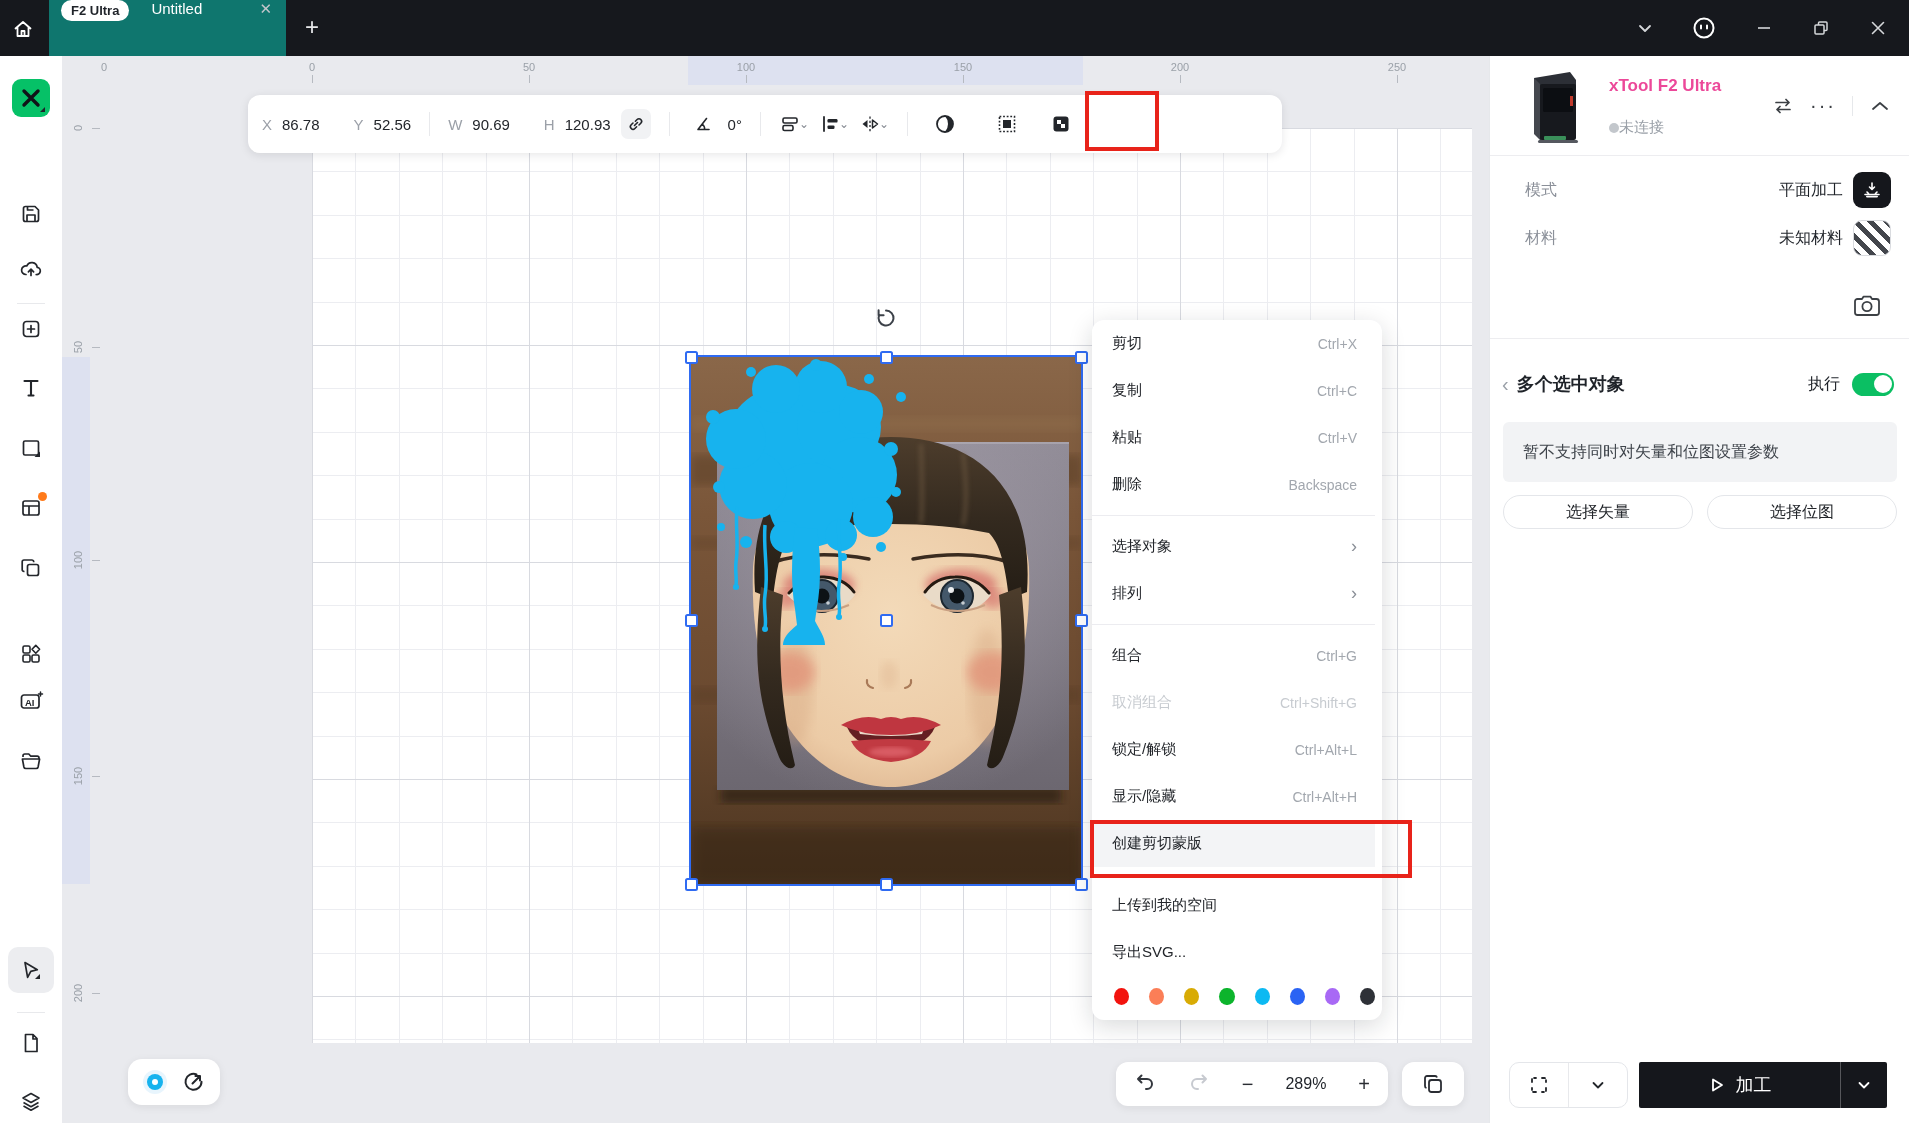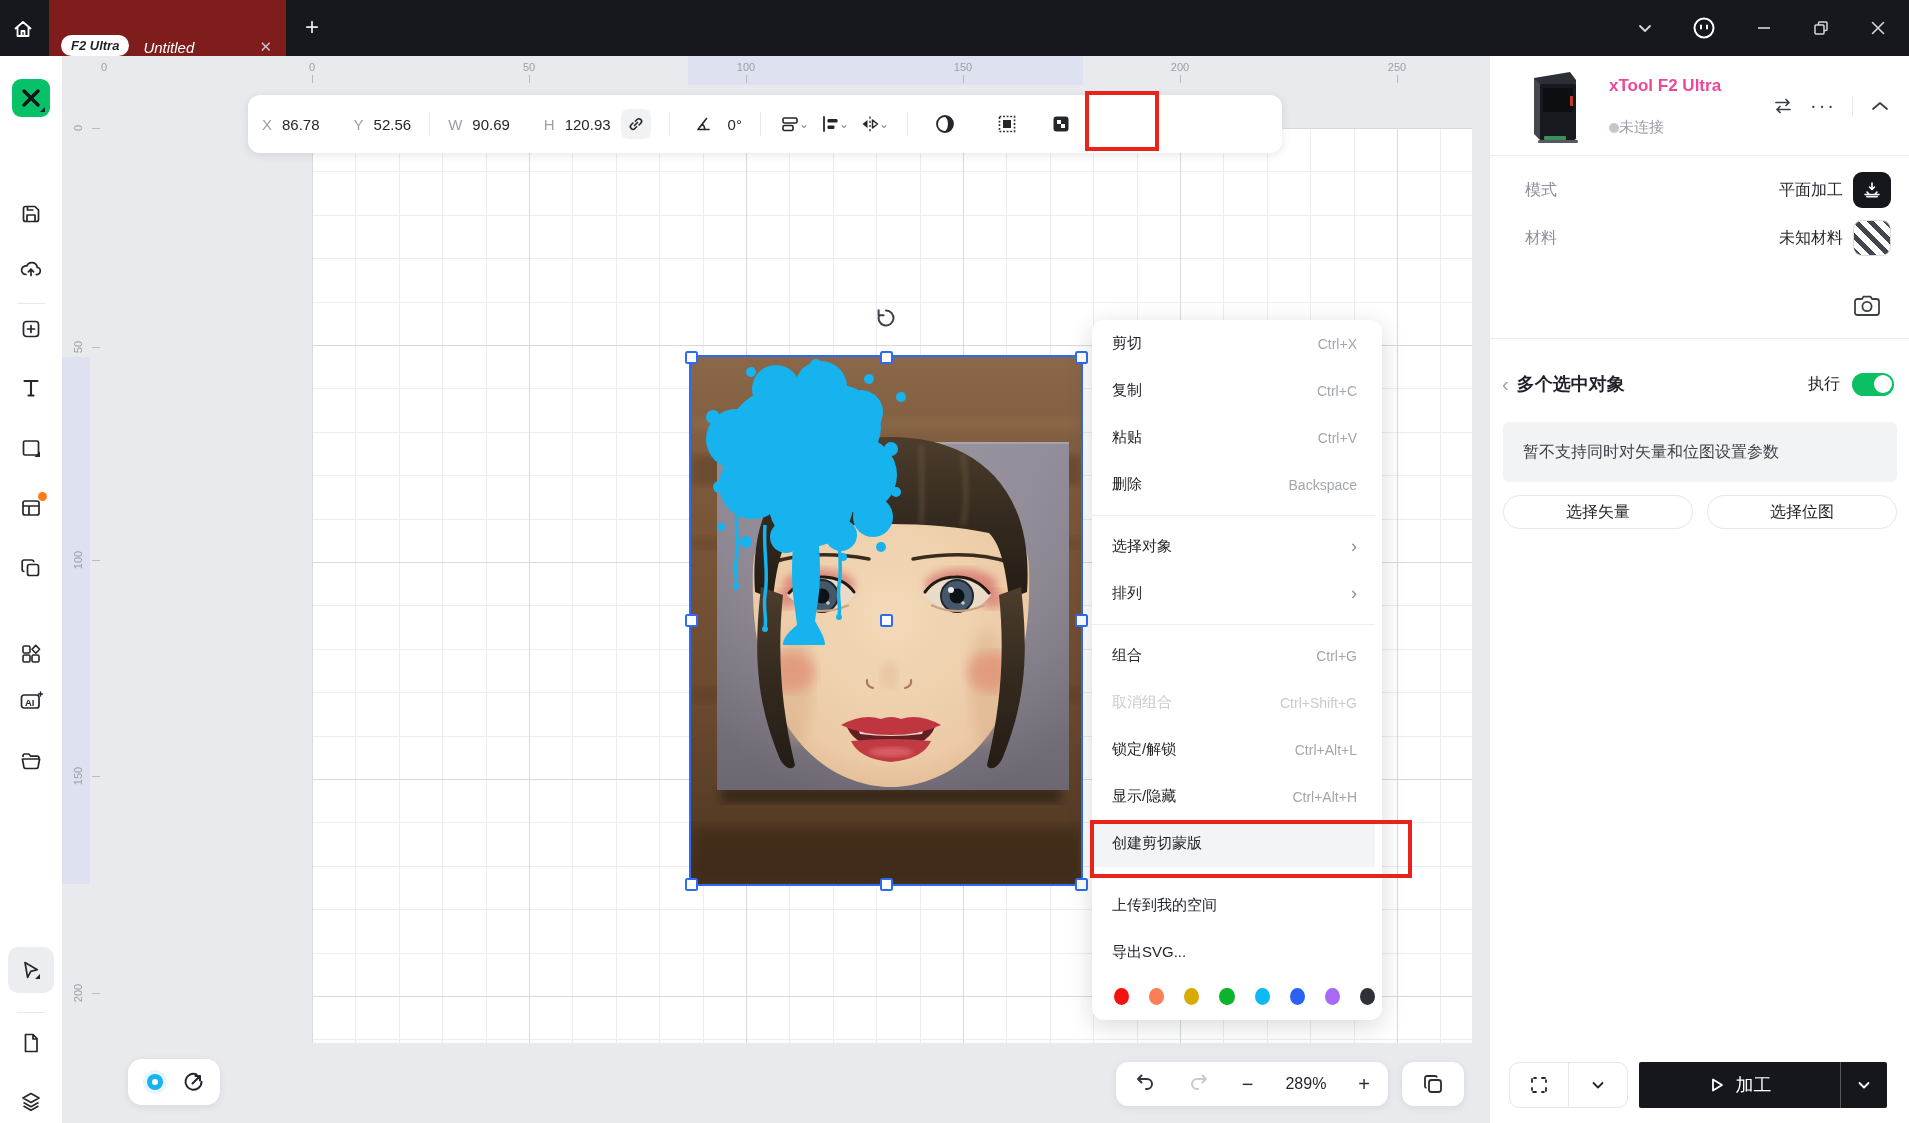--- a/index.html
+++ b/index.html
@@ -2,23 +2,23 @@
 <html><head>
 <meta charset="utf-8">
 <style>
   * { margin:0; padding:0; box-sizing:border-box; }
   html,body { width:1909px; height:1123px; overflow:hidden; }
   body { font-family:"Liberation Sans","DejaVu Sans",sans-serif; background:#e9eaee; position:relative; color:#1f2329; }
 
   
   .tabbar { position:absolute; left:0; top:0; width:1909px; height:56px; background:#16181d; z-index:30; }
   .home-btn { position:absolute; left:8px; top:14px; width:30px; height:30px; display:flex; align-items:center; justify-content:center; }
-  .tab-active { position:absolute; left:49px; top:0; width:237px; height:56px; background:#7f1d1d; display:flex; align-items:flex-end;font-style:italic; }
+  .tab-active { position:absolute; left:49px; top:0; width:237px; height:56px; background:#0f766e; display:flex; align-items:flex-start; }
   .tab-pill { margin-left:12px; background:#fff; color:#1f2329; font-size:13px; font-weight:700; padding:3px 10px; border-radius:11px; }
-  .tab-title { margin-left:14px; color:#fff; font-size:15px; }
+  .tab-title { margin-left:22px; color:#fff; font-size:15px; }
   .tab-close { margin-left:auto; margin-right:14px; color:#c3c6cb; font-size:15px; cursor:pointer; }
   .tab-add { position:absolute; left:298px; top:13px; color:#e7e8ea; font-size:24px; font-weight:300; width:28px; text-align:center; }
   .win-ctrls { position:absolute; right:0; top:0; height:56px; display:flex; align-items:center; gap:38px; padding-right:22px; }
   .win-ctrls .wc { color:#d5d7da; display:flex; align-items:center; justify-content:center; }
 
   
   .sidebar { position:absolute; left:0; top:56px; width:62px; height:1067px; background:#fff; z-index:20; }
   .sbtn { position:absolute; left:8px; width:46px; height:46px; display:flex; align-items:center; justify-content:center; border-radius:10px; }
   .sbtn.sel { background:#ecedf0; }
   .sdiv { position:absolute; left:17px; width:28px; height:1px; background:#e8e9ec; }

